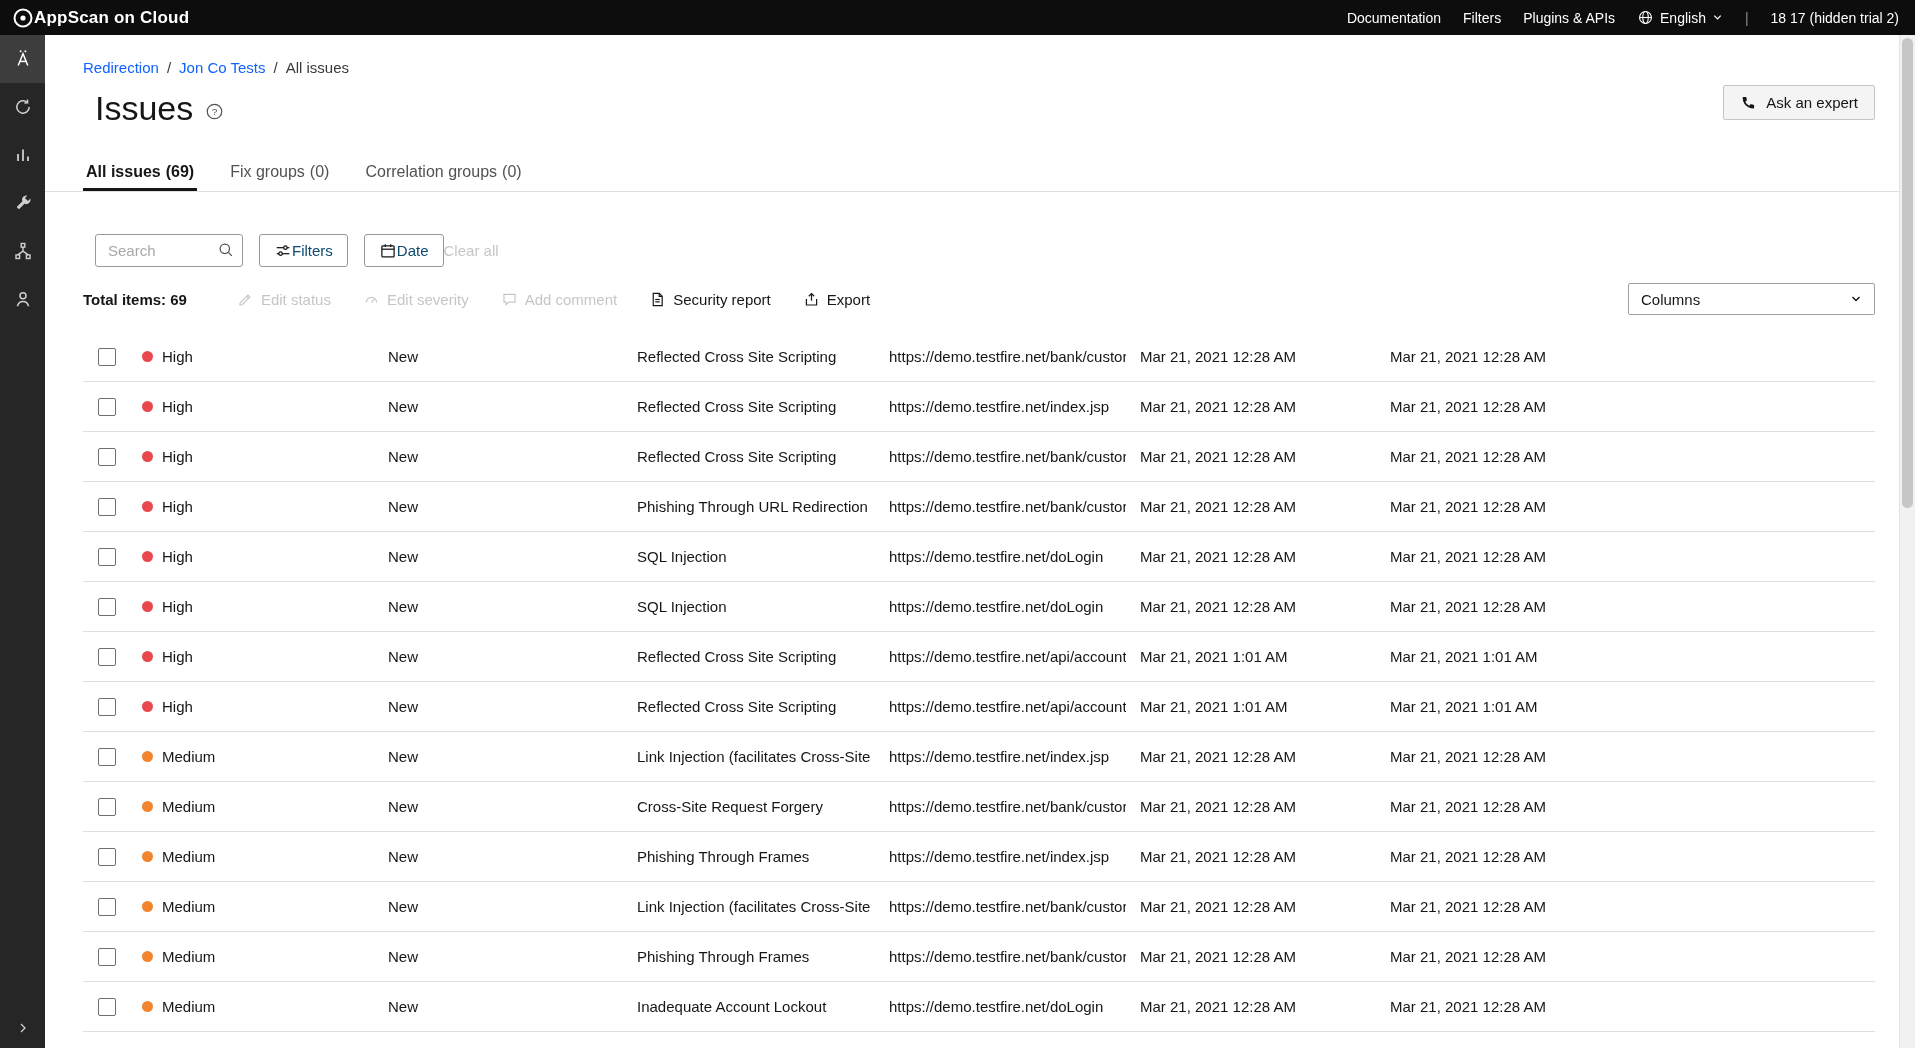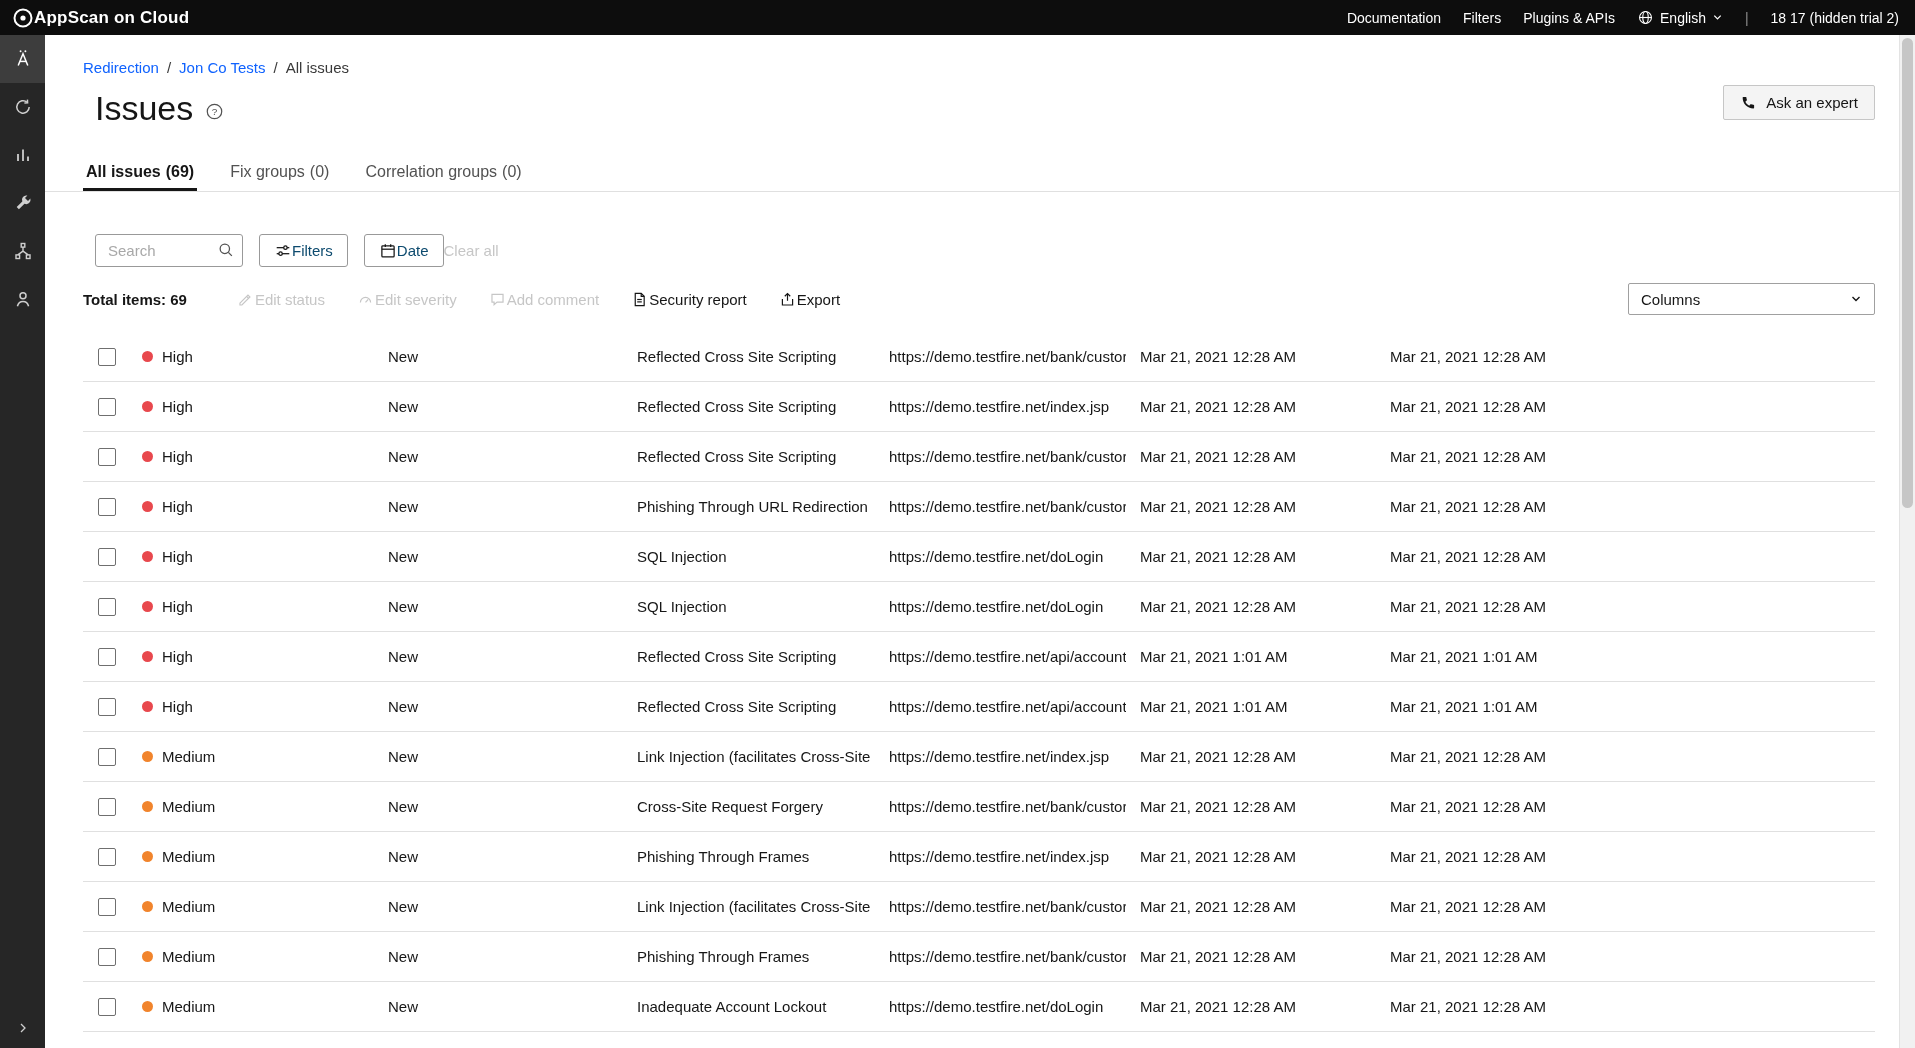--- a/index.html
+++ b/index.html
@@ -61,21 +61,21 @@
                       padding:0 32px 0 12px; font-size:15px; color:#161616; font-family:inherit; outline:none; }
   .search-box input::placeholder { color:#a8a8a8; }
   .search-icon { position:absolute; right:8px; top:7px; color:#525252; }
   .btn { display:inline-flex; align-items:center; height:33px; padding:0 14px; margin-left:16px;
          border:1px solid #999; border-radius:3px; background:#fff; font-size:15px; color:#0c4a6e;
          cursor:pointer; font-family:inherit; }
   .clear-all { font-size:15px; color:#c6c6c6; cursor:default; }
 
   .action-row { display:flex; align-items:center; padding:16px 24px 0 38px; height:48px; }
   .total-items { font-size:15px; font-weight:700; margin-right:50px; }
-  .action { display:inline-flex; align-items:flex-start; gap:1px; background:none; border:none; font-size:15px;
+  .action { display:inline-flex; align-items:flex-start; gap:7px; background:none; border:none; font-size:15px;
             font-family:inherit; color:#161616; cursor:pointer; margin-right:32px; }
   .action.disabled { color:#c6c6c6; cursor:default; }
   .columns-select { margin-left:auto; width:247px; height:32px; border:1px solid #a0a0a0; border-radius:2px;
                     background:#fff; display:flex; align-items:center; justify-content:space-between;
                     padding:0 12px; font-size:15px; color:#161616; cursor:pointer; }
 
   
   .issues-table { margin:17px 24px 0 38px; width:1792px; }
   .thead, .trow { display:grid; grid-template-columns:45px 246px 249px 252px 251px 250px 250px 1fr; align-items:center; }
   .thead { height:33px; background:#f4f4f4; border-bottom:1px solid #d0d0d0; }

